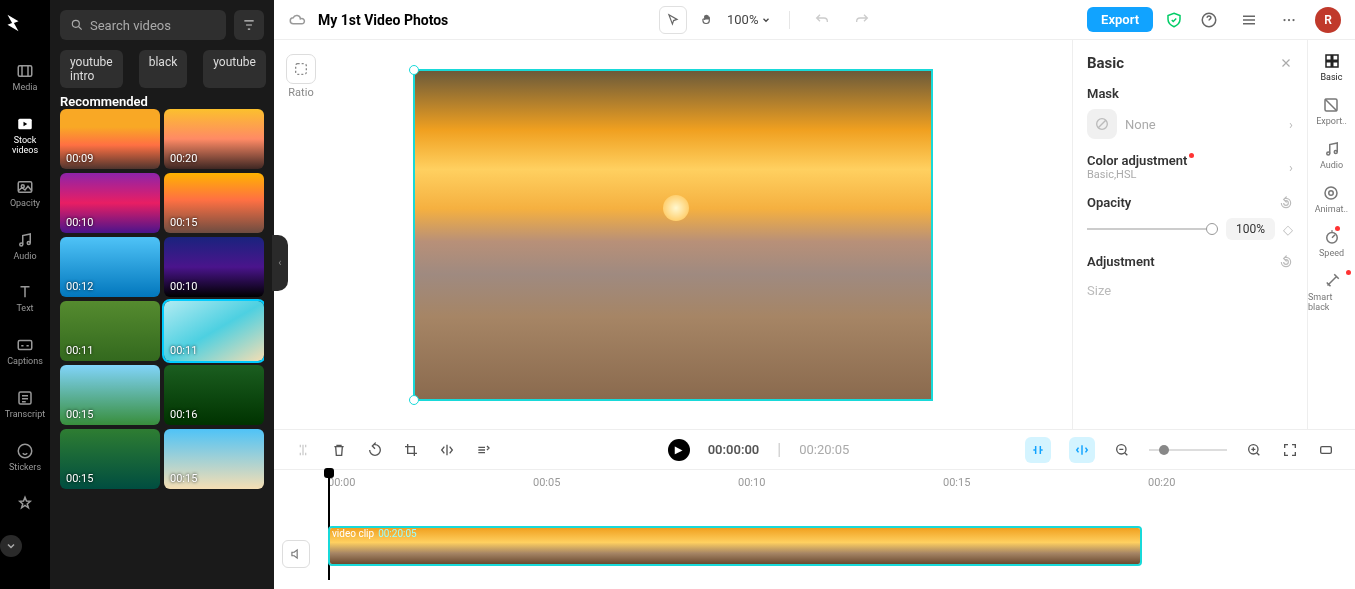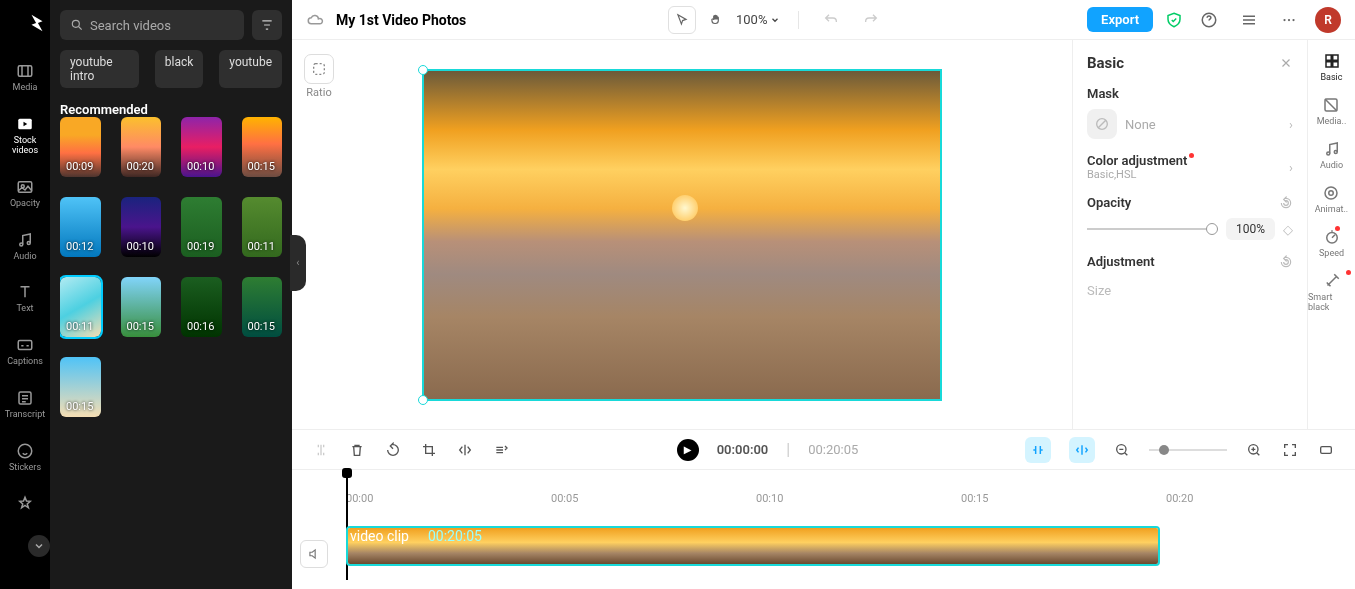--- a/index.html
+++ b/index.html
@@ -1,30 +1,30 @@
 <!DOCTYPE html>
 <html><head>
 <meta charset="utf-8">
 <style>
 *{margin:0;padding:0;box-sizing:border-box;font-family:-apple-system,BlinkMacSystemFont,"Segoe UI",Roboto,sans-serif}
 body{width:1355px;height:589px;overflow:hidden;background:#fff;display:flex}
-.left-rail{width:50px;background:#000;display:flex;flex-direction:column;align-items:flex-end;padding-top:10px;gap:14px;color:#999}
+.left-rail{width:50px;background:#000;display:flex;flex-direction:column;align-items:flex-start;padding-top:10px;gap:14px;color:#999}
 .left-rail .logo{width:26px;height:26px;display:flex;align-items:center;justify-content:center;margin-bottom:8px}
 .rail-item{display:flex;flex-direction:column;align-items:center;gap:3px;cursor:pointer;padding:4px 0;width:100%}
 .rail-item.active{color:#fff}
 .rail-label{font-size:9px;text-align:center;line-height:1.1}
 .rail-more{margin-top:4px;width:22px;height:22px;border-radius:50%;background:#2a2a2a;display:flex;align-items:center;justify-content:center}
-.lib{width:242px;background:#1a1a1a;color:#fff;display:flex;flex-direction:column;padding:10px 10px 12px}
+.lib{width:224px;background:#1a1a1a;color:#fff;display:flex;flex-direction:column;padding:10px 10px 12px}
 .search-row{display:flex;gap:8px;align-items:center;margin-bottom:10px}
 .search{flex:1;background:#2f2f2f;border-radius:6px;height:30px;display:flex;align-items:center;padding:0 10px;color:#aaa;font-size:13px;gap:6px}
 .filter-btn{width:30px;height:30px;background:#2f2f2f;border-radius:6px;display:flex;align-items:center;justify-content:center}
-.chips{display:flex;gap:16px;margin-bottom:14px}
+.chips{display:flex;gap:16px;margin-bottom:6px}
 .chip{background:#2f2f2f;border-radius:6px;padding:5px 10px;font-size:12px;color:#ddd}
 .section-title{font-size:13px;font-weight:600;}
-.grid{display:grid;grid-template-columns:1fr 1fr 1fr 1fr;gap:20px;overflow:auto}
+.grid{display:grid;grid-template-columns:1fr 1fr;gap:4px;overflow:auto}
 .thumb{position:relative;height:60px;border-radius:6px;overflow:hidden}
 .thumb.sel{outline:2px solid #0cf}
 .thumb .dur{position:absolute;left:6px;bottom:4px;font-size:11px;color:#fff;text-shadow:0 0 3px #000}
 .th-s1{background:linear-gradient(180deg,#f9a825 30%,#ff7043 60%,#4e342e)}
 .th-s2{background:linear-gradient(180deg,#fbc02d,#ff8a65 50%,#3e2723)}
 .th-s3{background:linear-gradient(180deg,#8e24aa,#e91e63 50%,#4a148c)}
 .th-s4{background:linear-gradient(180deg,#ffb300,#ff7043 45%,#6d4c41)}
 .th-s5{background:linear-gradient(180deg,#4fc3f7,#0277bd)}
 .th-s6{background:linear-gradient(180deg,#1a237e,#4a148c 50%,#000)}
 .th-s7{background:linear-gradient(180deg,#2e7d32,#1b5e20)}
@@ -85,25 +85,25 @@
 .time-cur{font-weight:600;font-size:13px}
 .time-tot{color:#aaa;font-size:13px}
 .snap{width:26px;height:26px;border-radius:6px;background:#d4f4ff;color:#11a3ff;display:flex;align-items:center;justify-content:center;font-size:12px}
 .zoom-track{width:78px;height:2px;background:#ddd;position:relative}
 .zoom-kn{position:absolute;left:10px;top:-4px;width:10px;height:10px;border-radius:50%;background:#888}
 .timeline{flex:0 0 120px;border-top:1px solid #eee;display:flex}
 .tl-mute{width:44px;display:flex;align-items:flex-start;justify-content:center;padding-top:70px;color:#777}
 .tl-mute-ic{width:28px;height:28px;border:1px solid #ddd;border-radius:6px;display:flex;align-items:center;justify-content:center}
 .tl-body{flex:1;position:relative;padding-top:6px}
 .ruler{height:24px;position:relative;font-size:11px;color:#999}
-.tick{position:absolute;top:16px}
+.tick{position:absolute;top:0}
 .playhead{position:absolute;left:10px;top:0;width:2px;height:110px;background:#000}
 .playhead::before{content:"";position:absolute;left:-4px;top:-2px;width:10px;height:10px;background:#000;border-radius:3px}
 .track{position:absolute;left:10px;top:56px;height:40px;display:flex;border:2px solid #18d9d9;border-radius:4px;overflow:hidden}
-.clip-lbl{position:absolute;left:14px;top:58px;font-size:14px;color:#fff;z-index:2;display:flex;gap:19px}
+.clip-lbl{position:absolute;left:14px;top:58px;font-size:10px;color:#fff;z-index:2;display:flex;gap:4px}
 .clip-lbl .d{color:#9ff}
 .frame{width:78px;height:100%;background:linear-gradient(180deg,#f0a020,#ffd060 40%,#a68565 70%,#6a4a30)}
 svg{display:block}
 </style>
 </head>
 <body>
 
 <div class="left-rail">
   <div class="logo">
     <svg width="22" height="22" viewBox="0 0 24 24">
@@ -211,23 +211,20 @@
         <span class="dur">00:10</span>
       </div>
     <div class="thumb th-s4">
         <span class="dur">00:15</span>
       </div>
     <div class="thumb th-s5">
         <span class="dur">00:12</span>
       </div>
     <div class="thumb th-s6">
         <span class="dur">00:10</span>
-      </div>
-    <div class="thumb th-s7">
-        <span class="dur">00:19</span>
       </div>
     <div class="thumb th-s8">
         <span class="dur">00:11</span>
       </div>
     <div class="thumb th-s9 sel">
         <span class="dur">00:11</span>
       </div>
     <div class="thumb th-s10">
         <span class="dur">00:15</span>
       </div>
@@ -397,21 +394,21 @@
             <rect x="4" y="13" width="7" height="7"></rect>
             <rect x="13" y="13" width="7" height="7"></rect>
           </svg>
           <span>Basic</span>
         </div>
       <div class="pr-item">
           <svg width="18" height="18" viewBox="0 0 24 24" fill="none" stroke="currentColor" stroke-width="2">
             <rect x="4" y="4" width="16" height="16" rx="2"></rect>
             <path d="M4 4l16 16"></path>
           </svg>
-          <span>Media..</span>
+          <span>Export..</span>
         </div>
       <div class="pr-item">
           <svg width="18" height="18" viewBox="0 0 24 24" fill="none" stroke="currentColor" stroke-width="2">
             <path d="M9 18V6l10-2v12"></path>
             <circle cx="7" cy="18" r="2"></circle>
             <circle cx="17" cy="16" r="2"></circle>
           </svg>
           <span>Audio</span>
         </div>
       <div class="pr-item">

